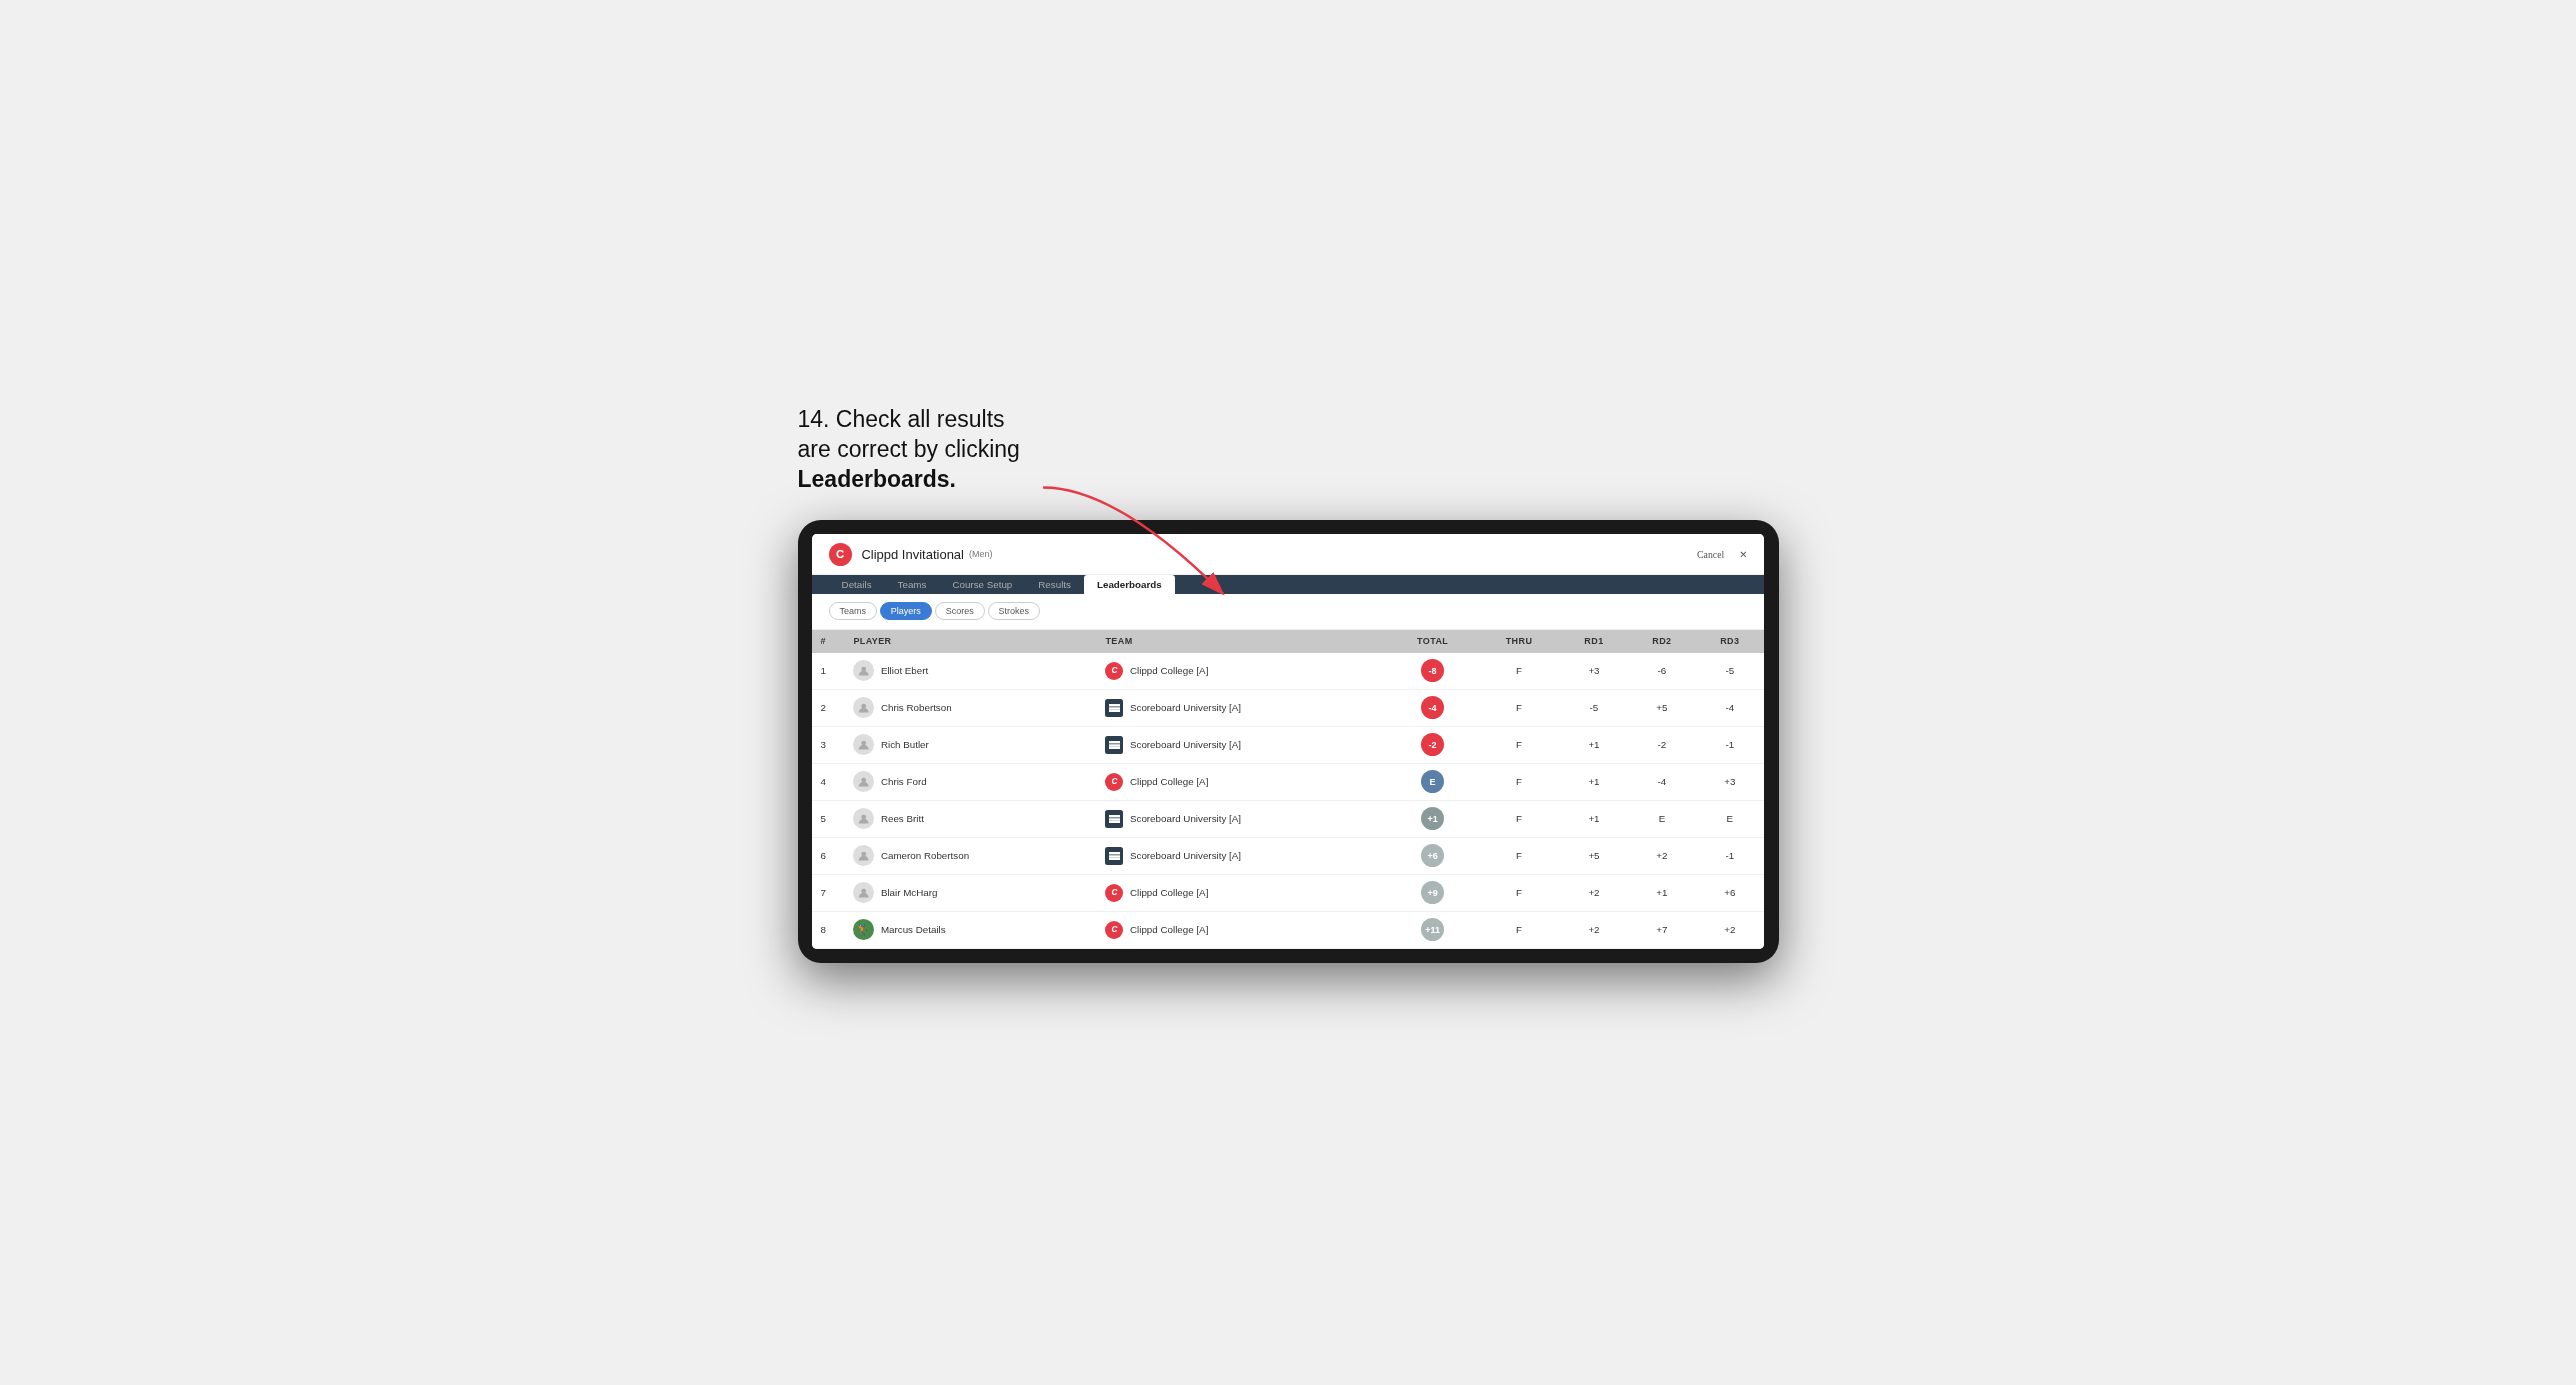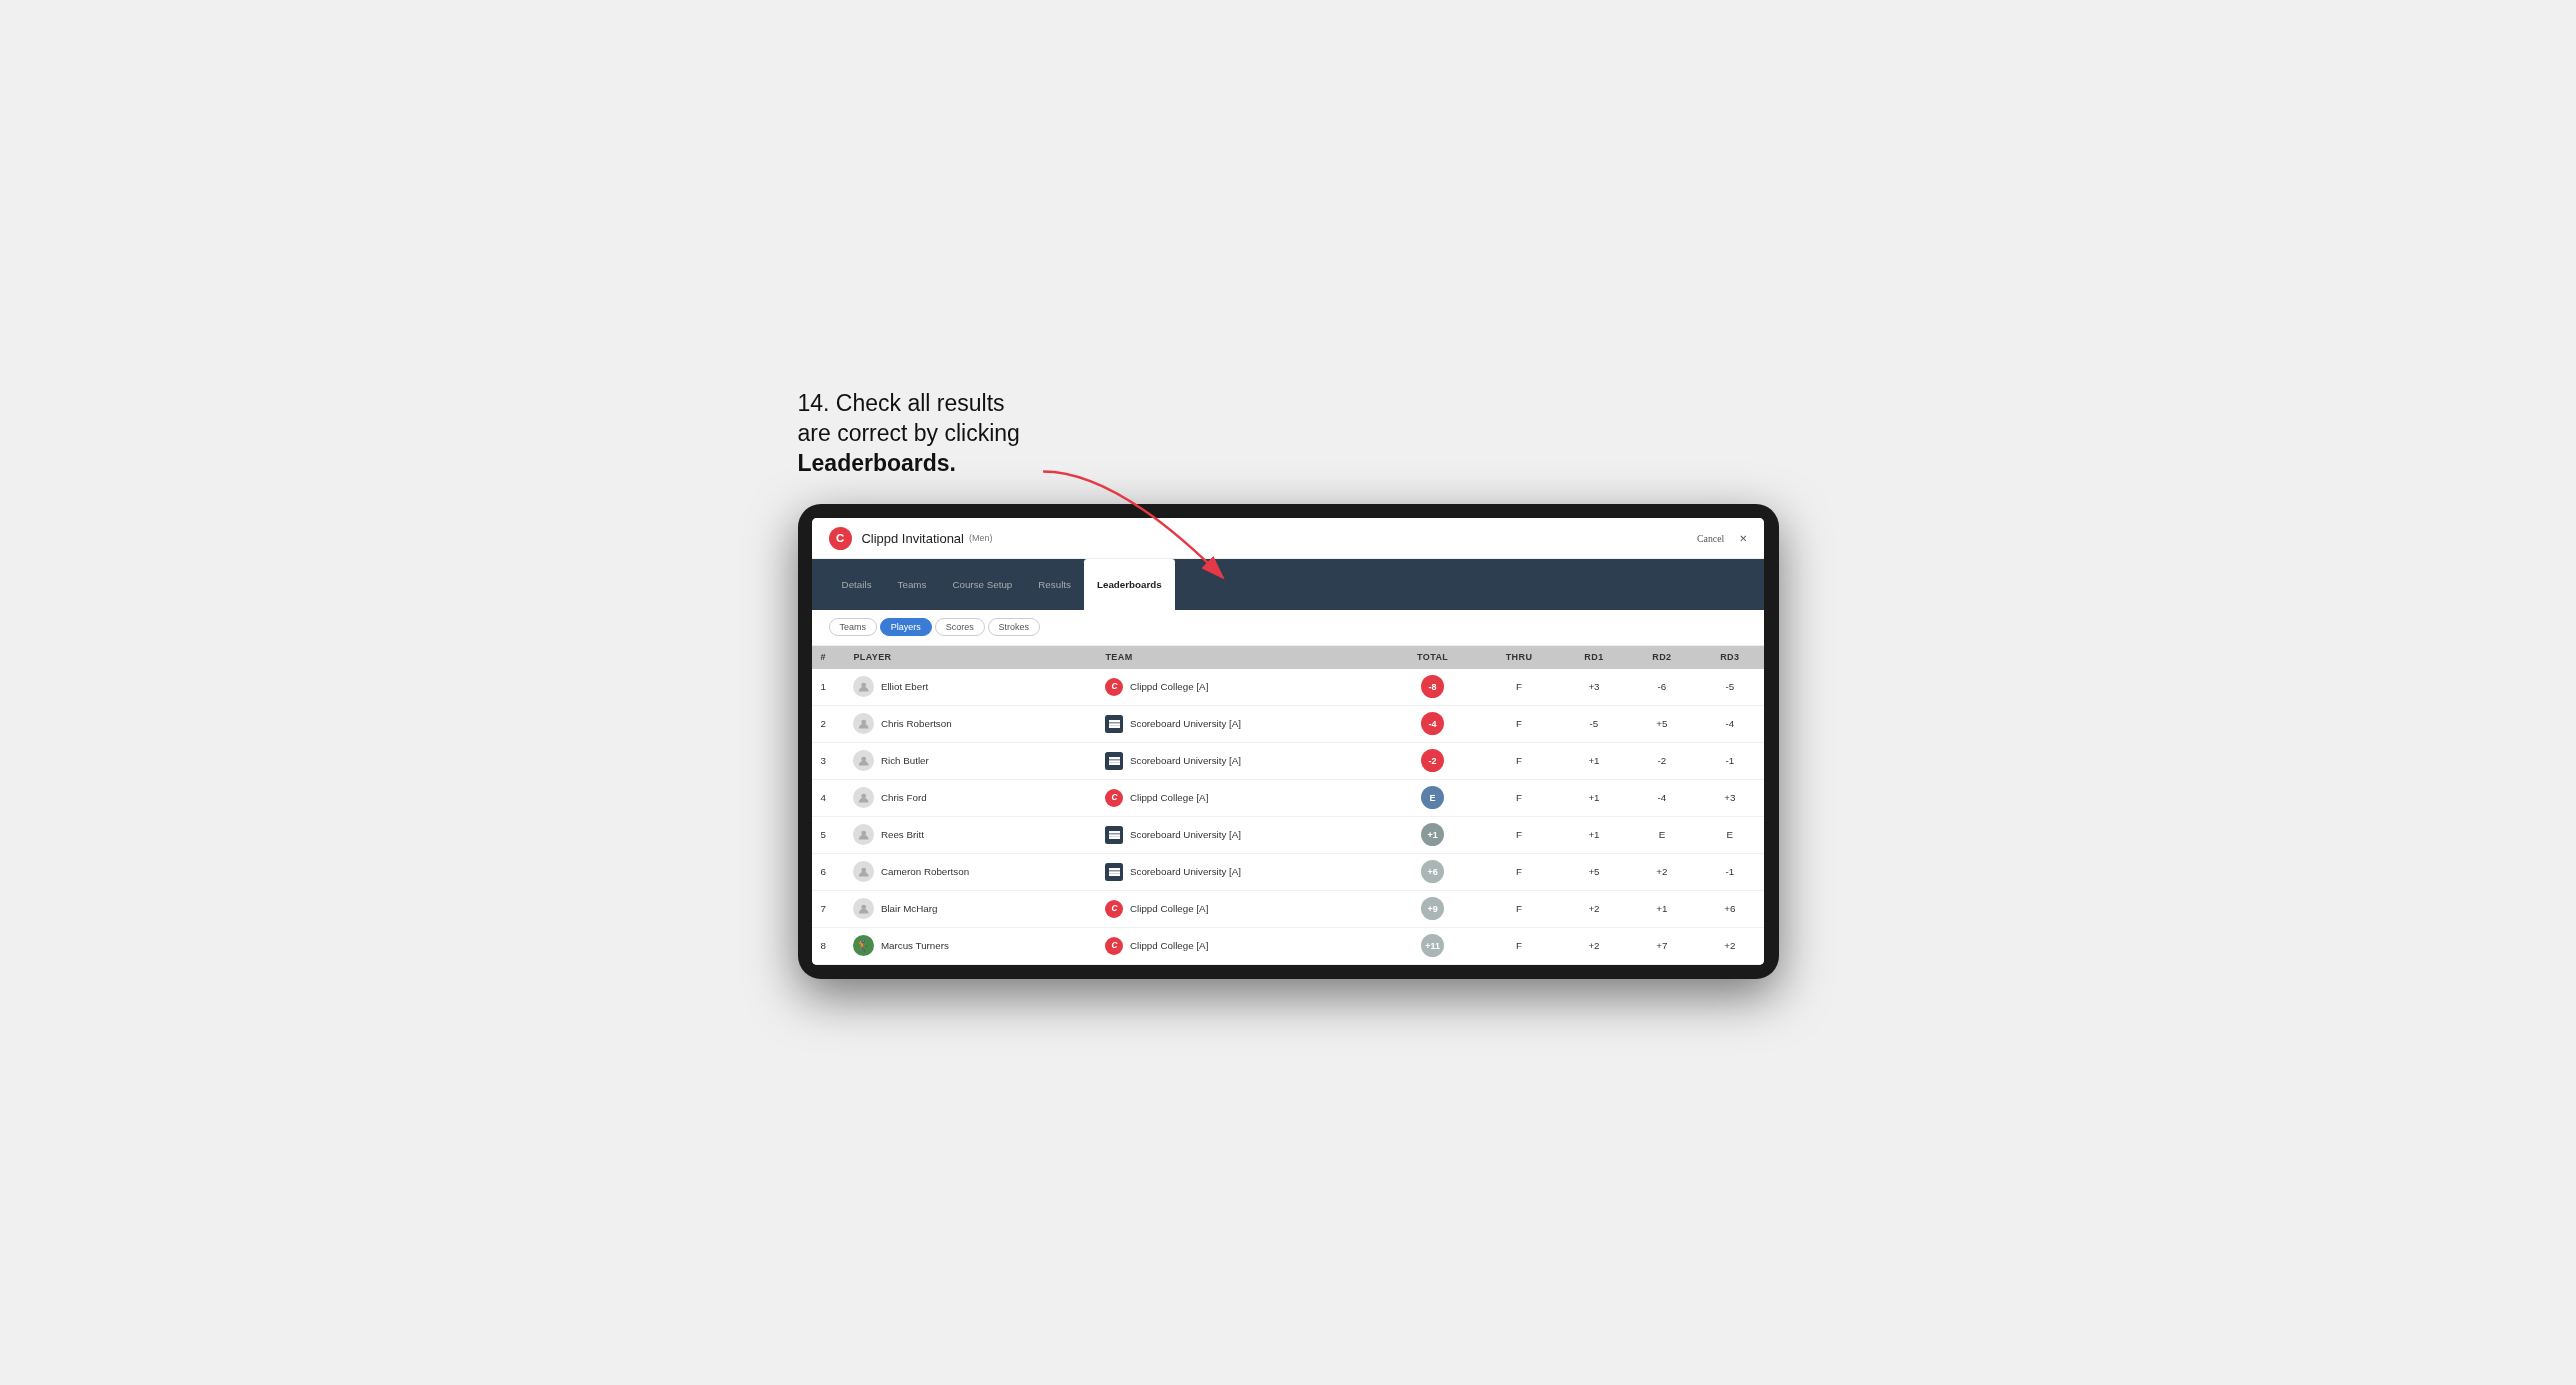--- a/index.html
+++ b/index.html
@@ -147,21 +147,21 @@
       gap: 15px;
       font-family: Liberation Serif, serif;
     }
     
     .tabs-bar {
       background: #2c3e50;
       display: flex;
       padding: 0 16.4px;
     }
     .tab-item {
-      padding: 20px 13px;
+      padding: 4px 13px;
       font-size: 9.8px;
       color: #aaa;
       cursor: pointer;
       text-decoration: none;
     }
     .tab-item.active {
       background: #fff;
       color: #222;
       font-weight: 600;
       border-radius: 3.3px 3.3px 0 0;
@@ -543,21 +543,21 @@
                 <td class="thru-val center">F</td>
                 <td class="rd-val center">+2</td>
                 <td class="rd-val center">+1</td>
                 <td class="rd-val center">+6</td>
               </tr>
               <tr>
                 <td class="rank-num">8</td>
                 <td>
                   <div class="player-name-cell">
                     <div class="player-avatar" style="background: rgb(74, 138, 74); font-size: 11.4px;">🏌</div>
-                    <span>Marcus Turners</span>
+                    <span>Marcus Details</span>
                   </div>
                 </td>
                 <td>
                   <div class="team-cell">
                     <div class="team-logo-small team-logo-c" style="font-style: italic;">C</div>
                     <span>Clippd College [A]</span>
                   </div>
                 </td>
                 <td class="center"><span class="score-badge score-light-gray">+11</span></td>
                 <td class="thru-val center">F</td>

